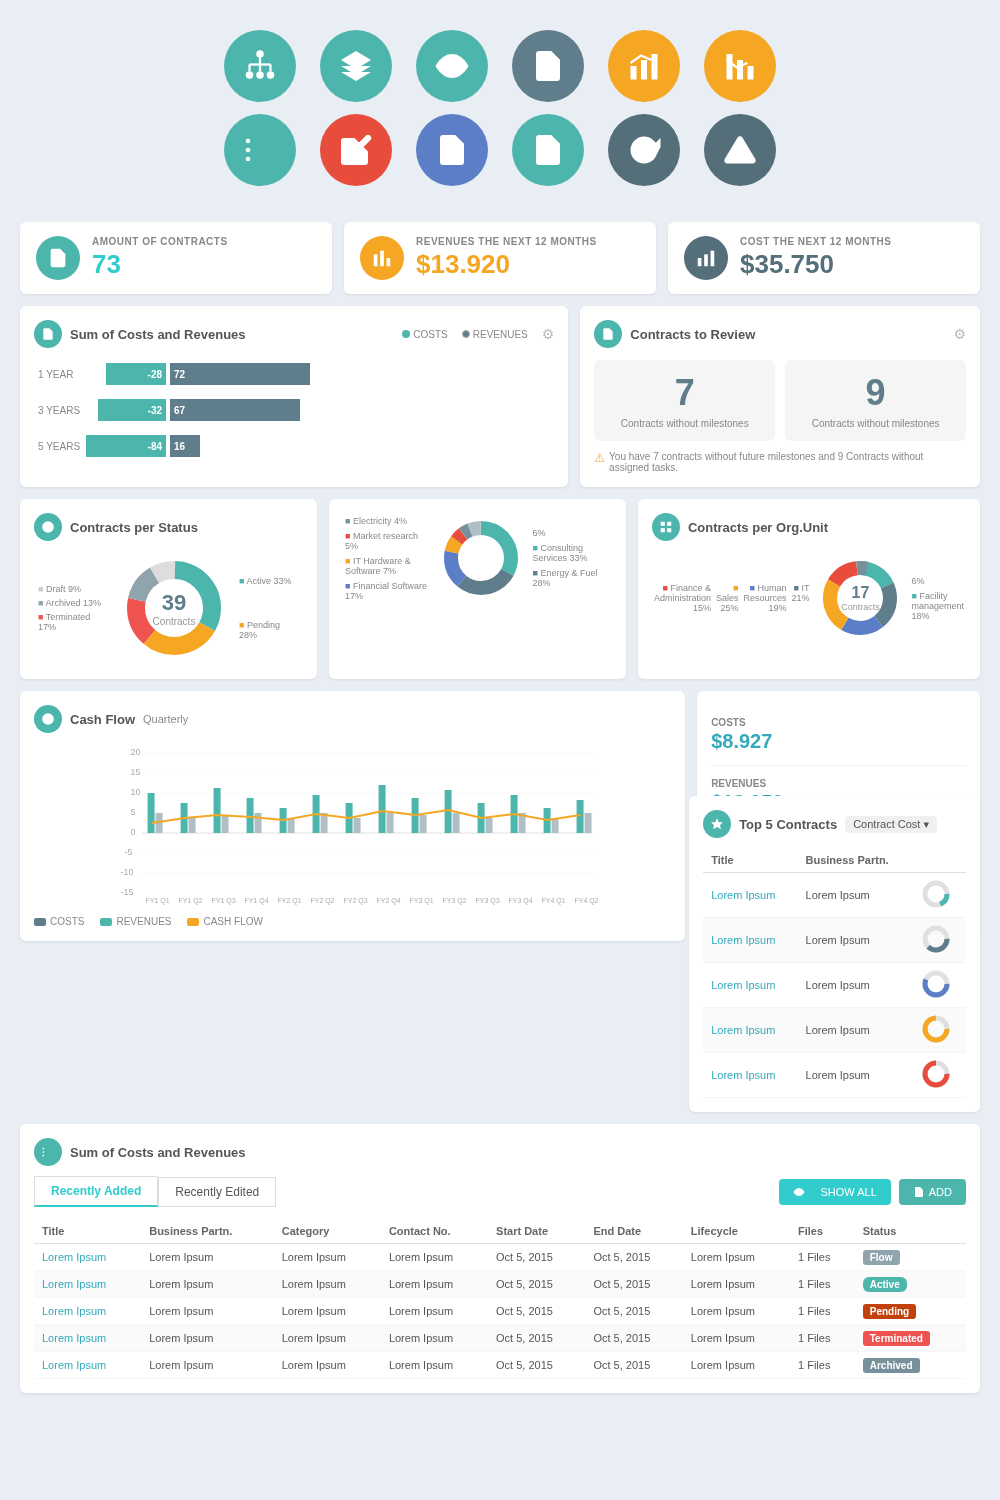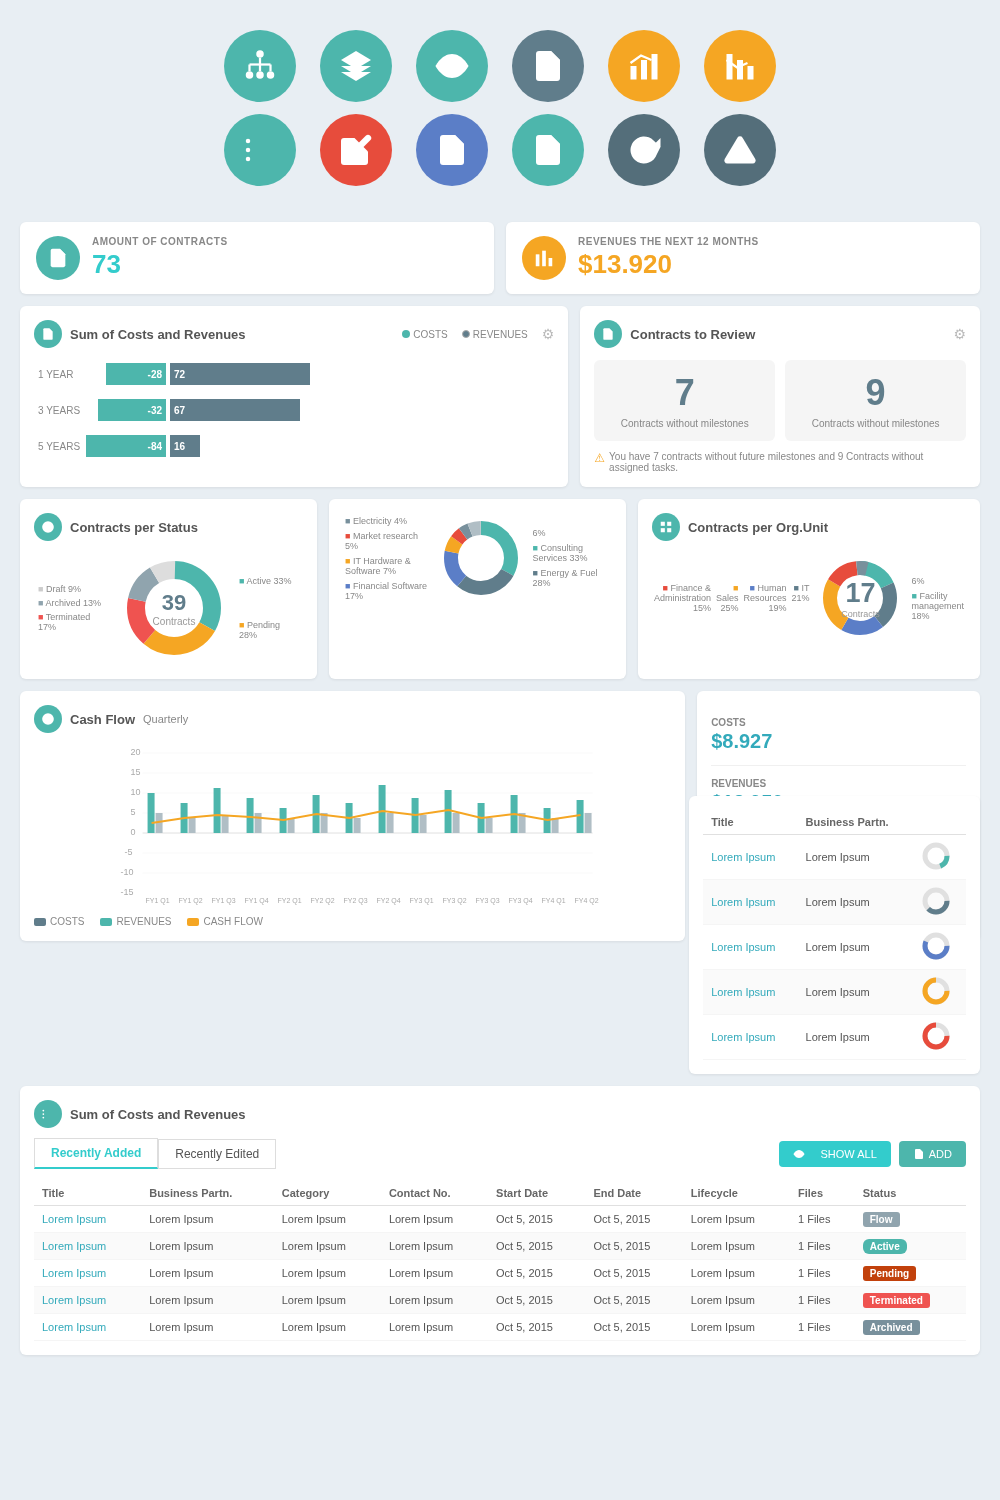--- a/index.html
+++ b/index.html
@@ -224,20 +224,33 @@
           <rect x="3" y="8" width="4" height="13"></rect>
           <rect x="10" y="4" width="4" height="17"></rect>
           <rect x="17" y="12" width="4" height="9"></rect>
         </svg>
     </div>
     <div>
       <div class="stat-label">REVENUES THE NEXT 12 MONTHS</div>
       <div class="stat-value" style="color:#f5a623">$13.920</div>
     </div>
   </div>
+  <div class="stat-card">
+    <div class="stat-icon" style="background:#546e7a">
+      <svg viewBox="0 0 24 24" fill="white">
+          <rect x="3" y="12" width="4" height="9"></rect>
+          <rect x="10" y="8" width="4" height="13"></rect>
+          <rect x="17" y="4" width="4" height="17"></rect>
+        </svg>
+    </div>
+    <div>
+      <div class="stat-label">COST THE NEXT 12 MONTHS</div>
+      <div class="stat-value" style="color:#546e7a">$35.750</div>
+    </div>
+  </div>
 </div>
 
 <div class="charts-row">
 
   <div class="chart-card" style="flex:1.4">
     <div class="chart-header">
       <div class="chart-icon" style="background:#4db6ac">
         <svg viewBox="0 0 24 24" fill="white">
             <path d="M14 2H6a2 2 0 0 0-2 2v16a2 2 0 0 0 2 2h12a2 2 0 0 0 2-2V8z"></path>
             <polyline points="14,2 14,8 20,8"></polyline>
@@ -424,21 +437,21 @@
       <div style="position:relative; width:90px; height:90px; flex-shrink:0;">
         <svg width="90" height="90" viewBox="0 0 90 90">
           <circle cx="45" cy="45" r="30" fill="none" stroke="#4db6ac" stroke-width="14" stroke-dasharray="34 155" stroke-dashoffset="0" transform="rotate(-90 45 45)"></circle>
           <circle cx="45" cy="45" r="30" fill="none" stroke="#607d8b" stroke-width="14" stroke-dasharray="40 149" stroke-dashoffset="-34" transform="rotate(-90 45 45)"></circle>
           <circle cx="45" cy="45" r="30" fill="none" stroke="#5b7ec7" stroke-width="14" stroke-dasharray="36 153" stroke-dashoffset="-74" transform="rotate(-90 45 45)"></circle>
           <circle cx="45" cy="45" r="30" fill="none" stroke="#f5a623" stroke-width="14" stroke-dasharray="47 142" stroke-dashoffset="-110" transform="rotate(-90 45 45)"></circle>
           <circle cx="45" cy="45" r="30" fill="none" stroke="#e74c3c" stroke-width="14" stroke-dasharray="28 161" stroke-dashoffset="-157" transform="rotate(-90 45 45)"></circle>
           <circle cx="45" cy="45" r="30" fill="none" stroke="#78909c" stroke-width="14" stroke-dasharray="11 178" stroke-dashoffset="-185" transform="rotate(-90 45 45)"></circle>
         </svg>
         <div style="position:absolute; top:50%; left:50%; transform:translate(-50%,-50%); text-align:center;">
-          <div style="font-size:27px; font-weight:700; color:#607d8b;">17</div>
+          <div style="font-size:16px; font-weight:700; color:#607d8b;">17</div>
           <div style="font-size:9px; color:#999;">Contracts</div>
         </div>
       </div>
 
       <div style="font-size:9px; color:#888; display:flex; flex-direction:column; gap:5px;">
         <div>6%</div>
         <div><span style="color:#4db6ac">■</span> Facility management 18%</div>
       </div>
     </div>
   </div>
@@ -566,20 +579,29 @@
     <div class="cf-stat">
       <div class="cf-label">CASH FLOW</div>
       <div class="cf-value gold">$22.858</div>
     </div>
   </div>
 </div>
 
 <div style="display:flex; gap:12px; padding: 0 20px 0;">
   <div style="flex:3"></div>
   <div class="top5-card" style="flex:1.2; margin-top:-145px;">
+    <div class="top5-header">
+      <div class="chart-icon" style="background:#4db6ac">
+        <svg viewBox="0 0 24 24" fill="white">
+            <polygon points="12,2 15,9 22,9 17,14 19,21 12,17 5,21 7,14 2,9 9,9"></polygon>
+          </svg>
+      </div>
+      <span class="top5-title">Top 5 Contracts</span>
+      <span class="top5-badge">Contract Cost ▾</span>
+    </div>
     <table>
       <thead>
         <tr>
           <th>Title</th>
           <th>Business Partn.</th>
           <th></th>
         </tr>
       </thead>
       <tbody id="top5-tbody">
       <tr>

